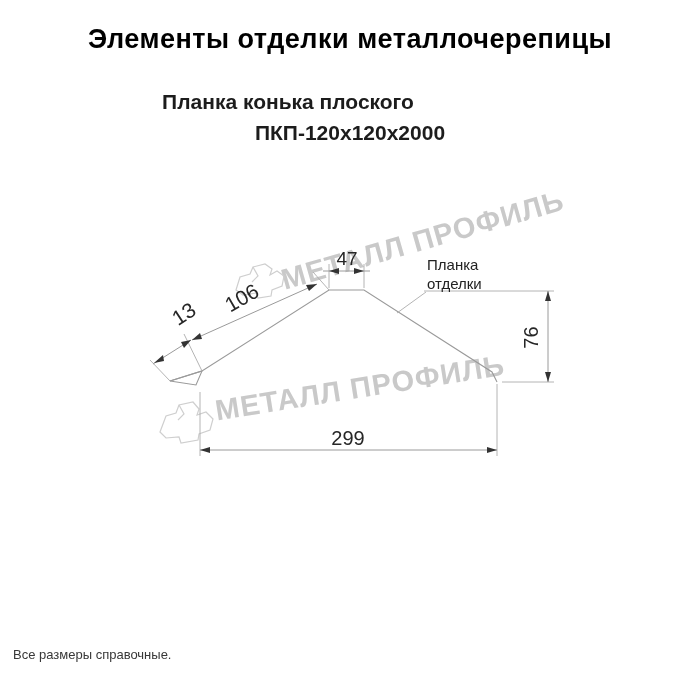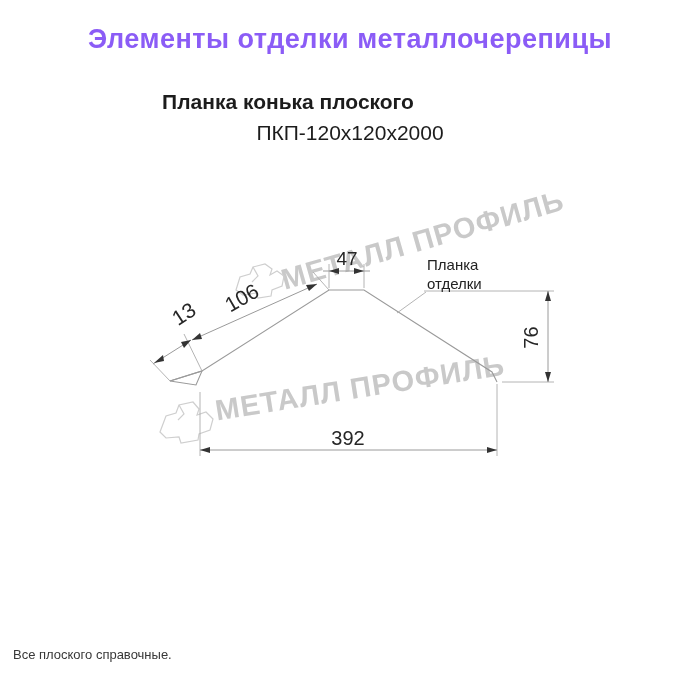--- a/index.html
+++ b/index.html
@@ -3,29 +3,29 @@
 <meta charset="utf-8">
 <style>
   html,body{margin:0;padding:0;background:#ffffff;}
   .page{
     position:relative;width:700px;height:700px;background:#ffffff;
     font-family:"Liberation Sans", sans-serif;overflow:hidden;
   }
   .abs{position:absolute;}
   .title{
     left:0;top:24px;width:700px;text-align:center;
-    font-size:27px;font-weight:bold;color:#8b5cf6;letter-spacing:0.5px;
+    font-size:27px;font-weight:bold;color:#000000;letter-spacing:0.5px;
   }
   .subtitle{
     left:0;top:90px;width:576px;text-align:center;
     font-size:21px;font-weight:bold;color:#1c1c1c;
   }
   .model{
     left:0;top:121px;width:700px;text-align:center;
-    font-size:21px;font-weight:normal;color:#1c1c1c;
+    font-size:21px;font-weight:bold;color:#1c1c1c;
   }
   .watermark{
     color:#c9c9c9;font-weight:bold;font-size:29px;letter-spacing:1px;
     white-space:nowrap;z-index:1;
   }
   .wm-top{left:277px;top:228px;width:262px;transform:rotate(-16deg);}
   .wm-mid{left:214px;top:374px;width:262px;transform:rotate(-9deg);}
   svg.drawing{left:0;top:0;z-index:2;}
   .dimtext{
     color:#262626;font-size:20px;z-index:3;text-align:center;white-space:nowrap;
@@ -105,22 +105,22 @@
       <polygon points="548,382 545,372 551,372"></polygon>
       <polygon points="200,450 210,447 210,453"></polygon>
       <polygon points="497,450 487,447 487,453"></polygon>
     </g>
   </svg>
 
   <div class="abs dimtext dim-28">47</div>
   <div class="abs dimtext dim-106">106</div>
   <div class="abs dimtext dim-13">13</div>
   <div class="abs dimtext dim-76">76</div>
-  <div class="abs dimtext dim-248">392</div>
+  <div class="abs dimtext dim-248">299</div>
 
   <div class="abs faceside">
     <div>Планка</div>
     <div>отделки</div>
   </div>
 
-  <div class="abs note note1">Все плоского справочные.</div>
+  <div class="abs note note1">Все размеры справочные.</div>
 
 </div>
 
 </body></html>

